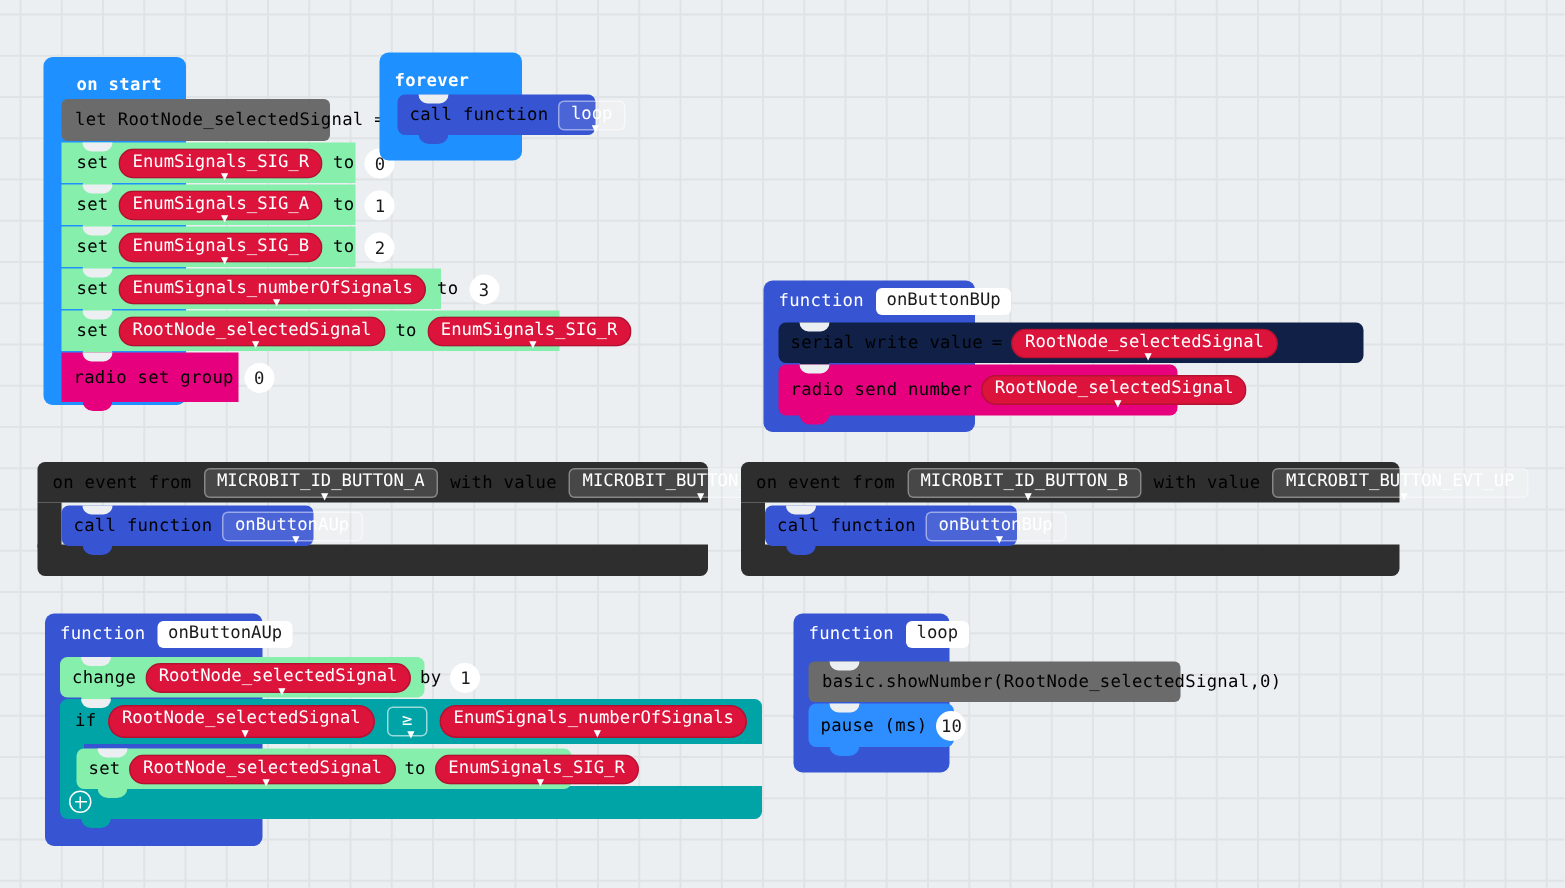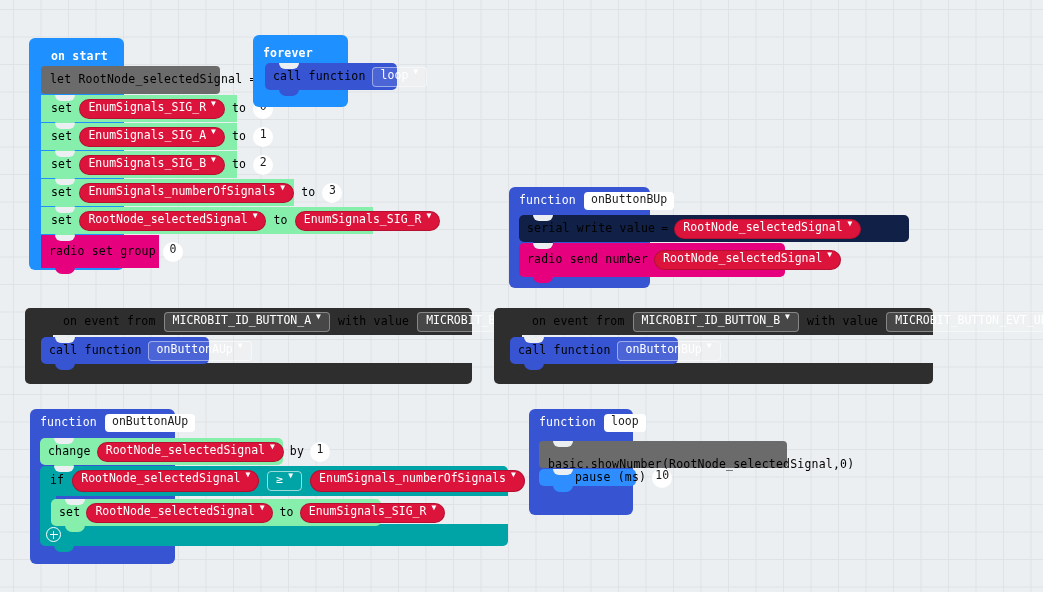--- a/index.html
+++ b/index.html
@@ -58,33 +58,34 @@
   }
 
   
   .c-event   { background: #1e90ff; }   
   .c-blue    { background: #3754d2; }   
   .c-bluelt  { background: #2e8eff; }   
   .c-var     { background: #86efac; }   
   .c-radio   { background: #e6007e; }   
   .c-serial  { background: #102046; }   
   .c-logic   { background: #00a4a6; }   
-  .c-dark    { background: #2e2e2e; padding-left: 28px; }   
+  .c-dark    { background: #2e2e2e; }   
   .c-grey    { background: #6b6b6b; }   
 
   
   .pill {
     display: inline-flex;
-    align-items: flex-start;
+    align-items: center;
     border-radius: 14px;
     padding: 0 8px;
     height: 20px;
     font-size: 11.5px;
     white-space: nowrap;
     vertical-align: middle;
+    flex-direction: column;
   }
   .pill-var    { background: #dc143c; border: 1px solid rgba(0,0,0,0.18); color: #fff; }
   .pill-dd     { background: rgba(255,255,255,0.10); border: 1px solid rgba(255,255,255,0.45); color: #fff; border-radius: 4px; }
   .pill-num    { background: #fff; color: #1a1a1a; border-radius: 12px; min-width: 20px; justify-content: center; padding: 0 6px; }
   .pill-str    { background: #fff; color: #4a4a4a; border-radius: 12px; }
   .pill-white  { background: #fff; color: #1a1a1a; border-radius: 4px; padding: 0 7px; }
   .pill-op     { background: transparent; border: 1px solid rgba(255,255,255,0.6); border-radius: 4px; color: #fff; }
   .pill-darkdd { background: rgba(255,255,255,0.12); border: 1px solid rgba(255,255,255,0.35); border-radius: 4px; color: #fff; }
 
   .caret { margin-left: 5px; font-size: 8px; line-height: 1; }
@@ -347,25 +348,25 @@
     </div>
   </div>
 
   <div class="blk c-blue" style="left:529px; top:409px; width:104px; height:106px; border-radius:6px;"></div>
   <div class="blk" style="left:539px; top:414px; height:18px; display:flex; align-items:center; gap:8px;">
     <span class="lbl" style="color:#fff;">function</span>
     <span class="pill pill-white" style="height:18px;">loop</span>
   </div>
 
   <div class="blk c-grey notch-top" style="left:539px; top:441px; width:248px; height:27px; border-radius:4px;">
-    <div class="row" style="padding:8px 9px;margin-top:10px;">
+    <div class="row" style="padding:8px 9px;">
       <span class="lbl">basic.showNumber(RootNode_selectedSignal,0)</span>
     </div>
   </div>
 
-  <div class="blk c-bluelt notch-top notch-bot" style="left:539px; top:469px; width:97px; height:17px; border-radius:5px;padding-left:28px;">
+  <div class="blk c-bluelt notch-top notch-bot" style="left:539px; top:469px; width:97px; height:29px; border-radius:5px;">
     <div class="row" style="padding:0 8px; gap:6px;">
       <span class="lbl">pause (ms)</span>
       <span class="pill pill-num">10</span>
     </div>
   </div>
 
 </div>
 
 </body></html>

